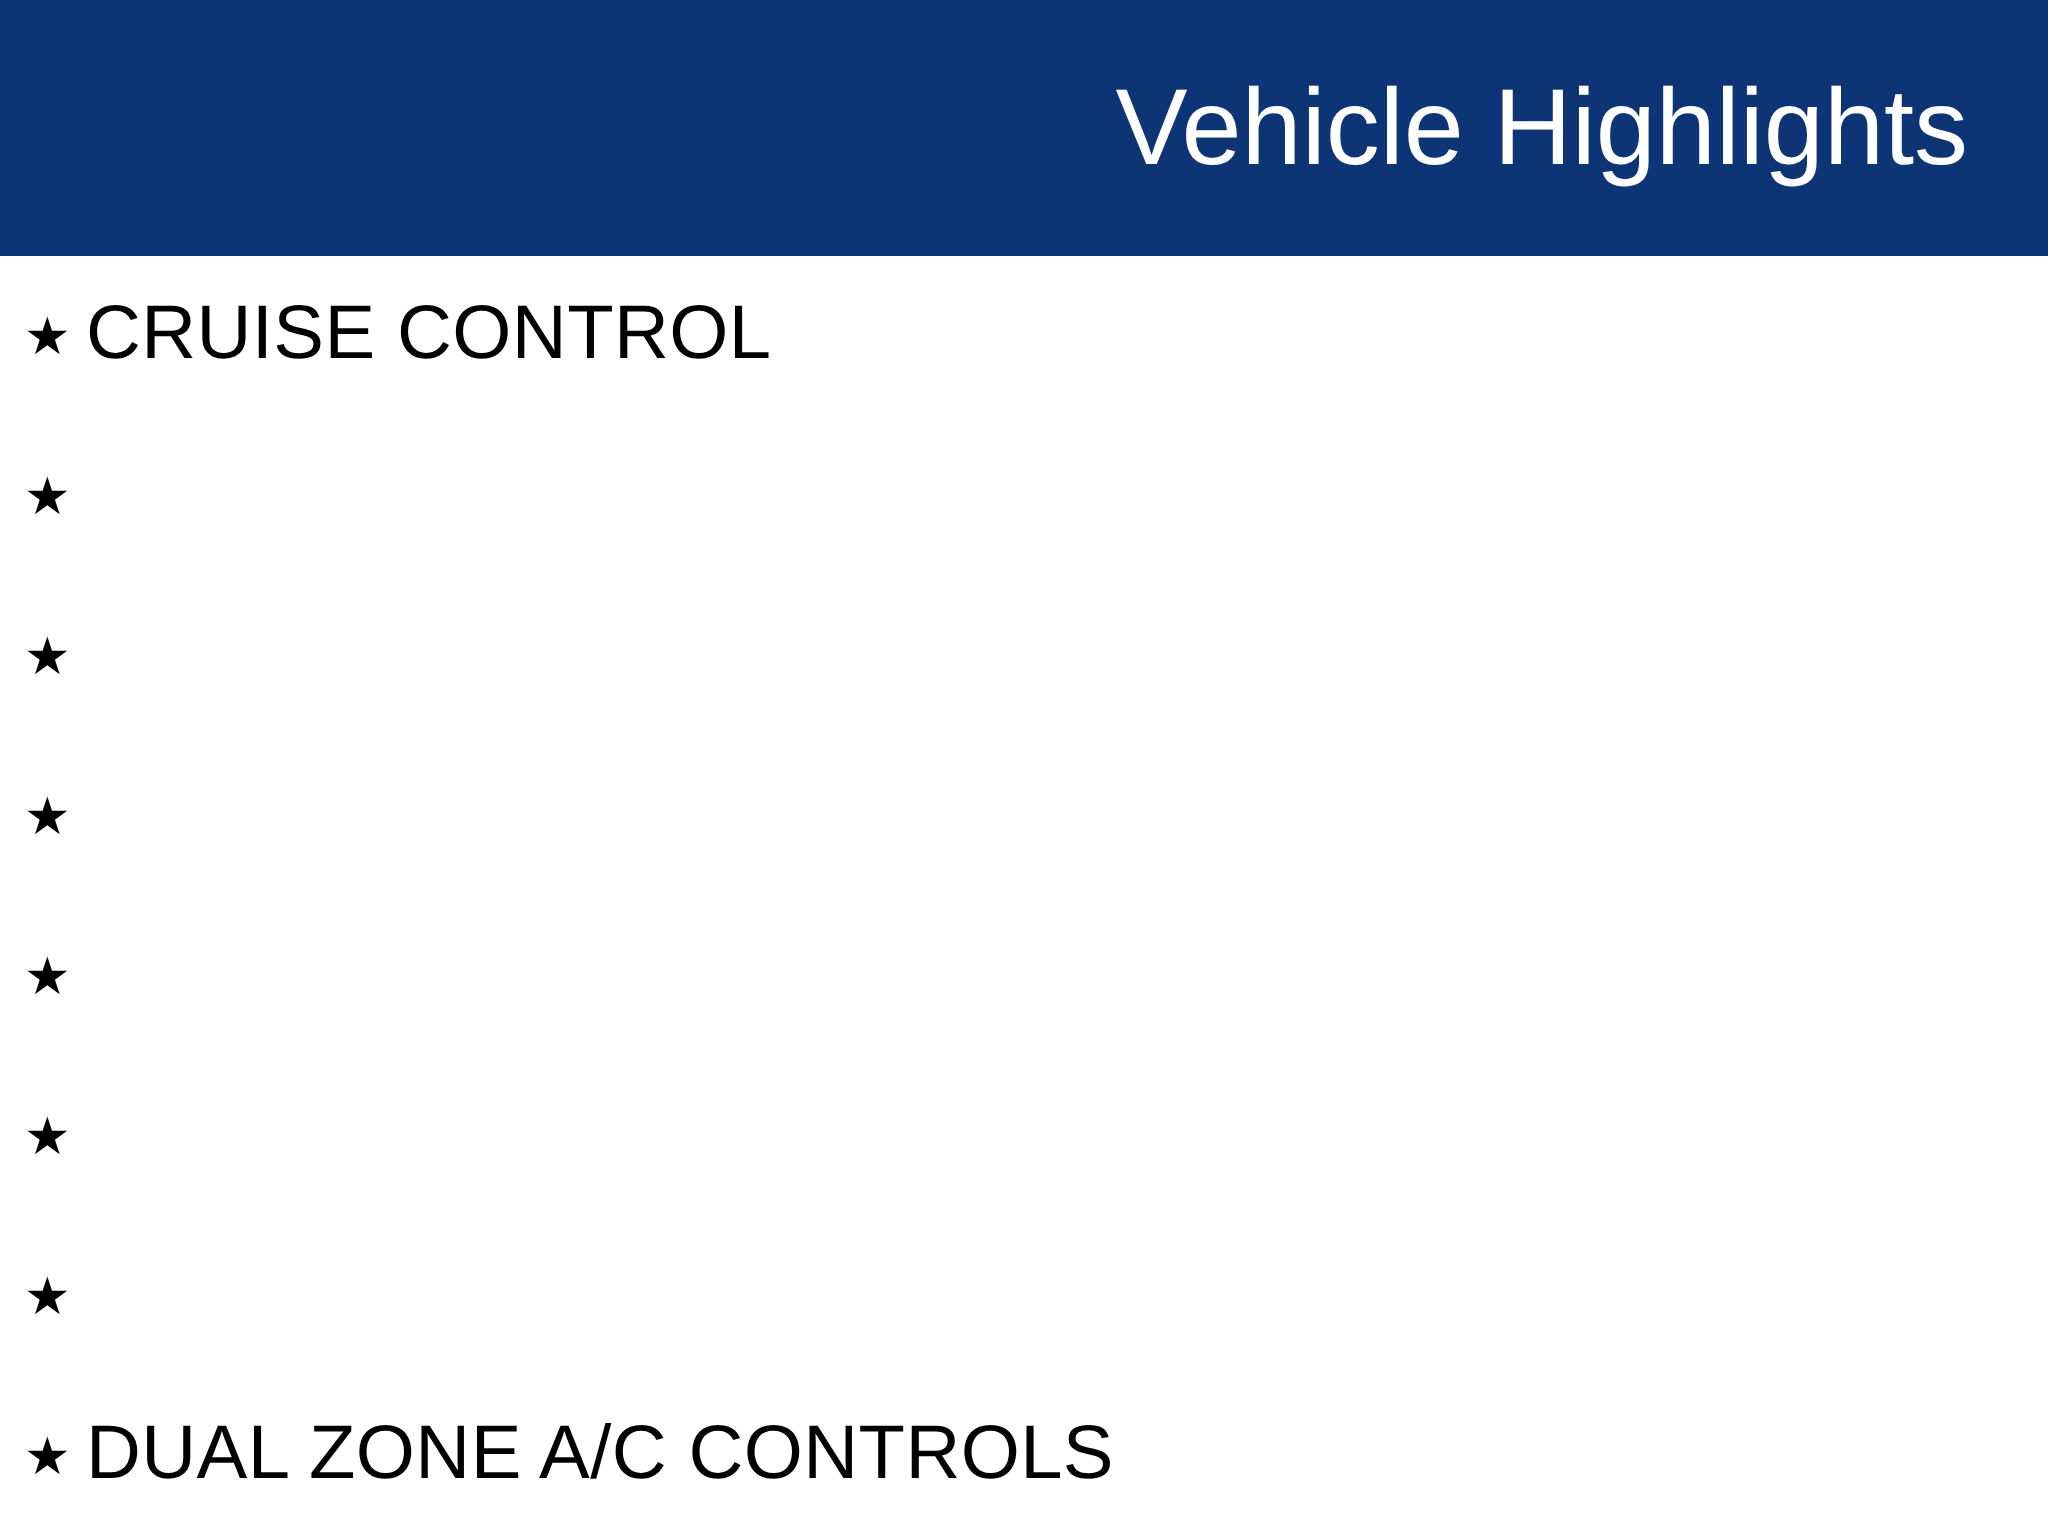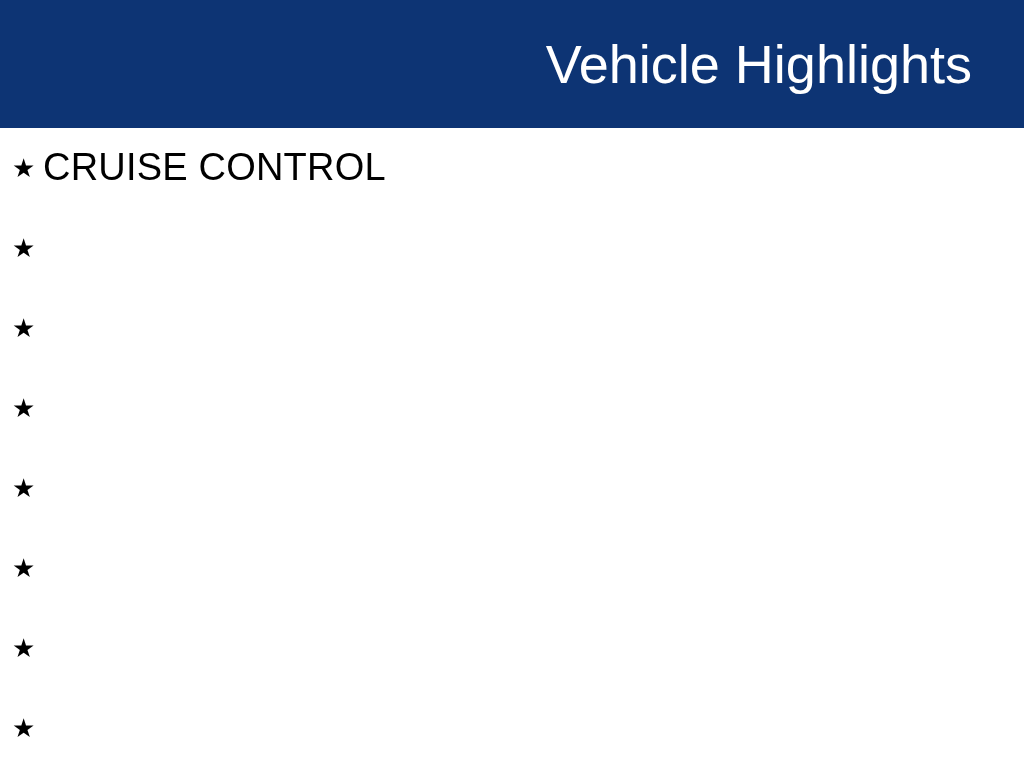--- a/index.html
+++ b/index.html
@@ -16,21 +16,21 @@
     overflow: hidden;
   }
   .slide-header {
     box-sizing: border-box;
     height: 128px;
     width: 100%;
     background: var(--header-bg, #0d3474);
     display: flex;
     align-items: center;
     justify-content: flex-end;
-    padding-right: 52px;
+    padding-right: 40px;
   }
   .slide-title {
     margin: 0;
     color: var(--title-color, #ffffff);
     font-size: 54px;
     font-weight: 400;
     line-height: 1;
     white-space: nowrap;
   }
   .highlights {
@@ -99,15 +99,16 @@
   <li class="highlight-item">
     <span class="star">★</span>
   </li>
 
   <li class="highlight-item">
     <span class="star">★</span>
   </li>
 
   <li class="highlight-item">
     <span class="star">★</span>
+    <span class="label">DUAL ZONE A/C CONTROLS</span>
   </li>
 </ul>
 </div>
 
 </body></html>

